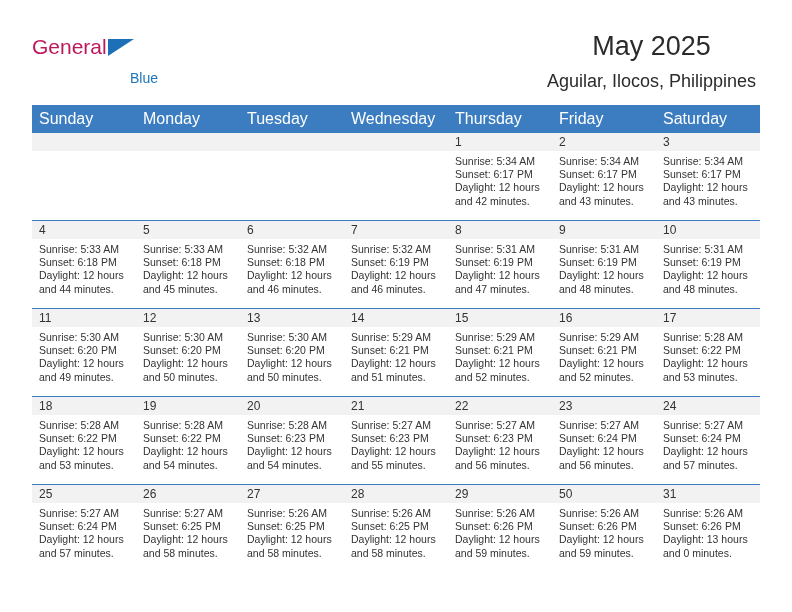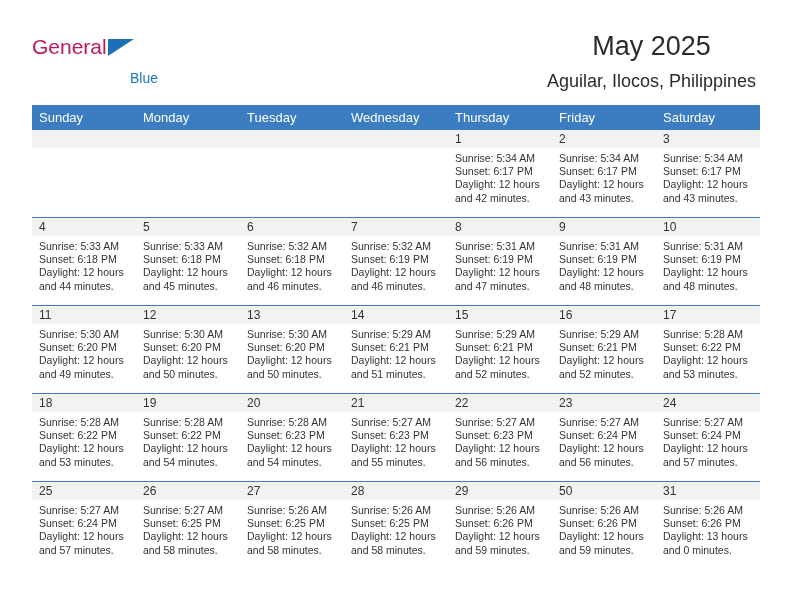--- a/index.html
+++ b/index.html
@@ -98,21 +98,21 @@
     left: 32px;
     top: 105px;
     width: 728px;
     border-collapse: collapse;
     table-layout: fixed;
   }
 
   .calendar th {
     background: #3b7dc0;
     color: #ffffff;
-    font-size: 13px;
+    font-size: 16px;
     font-weight: normal;
     text-align: left;
     padding: 5px 0 5px 7px;
     height: 19px;
     box-sizing: border-box;
     font-family: "Liberation Sans", sans-serif;
   }
 
   .calendar td {
     vertical-align: top;

